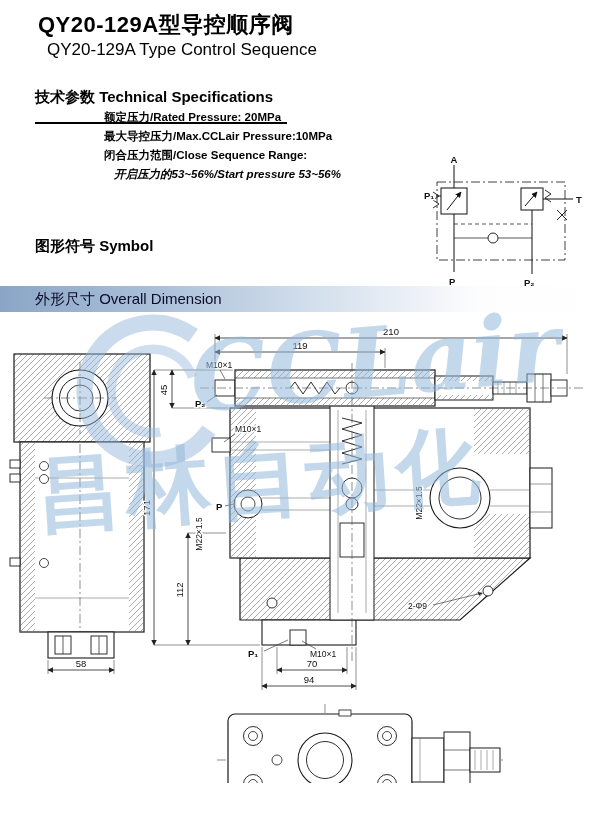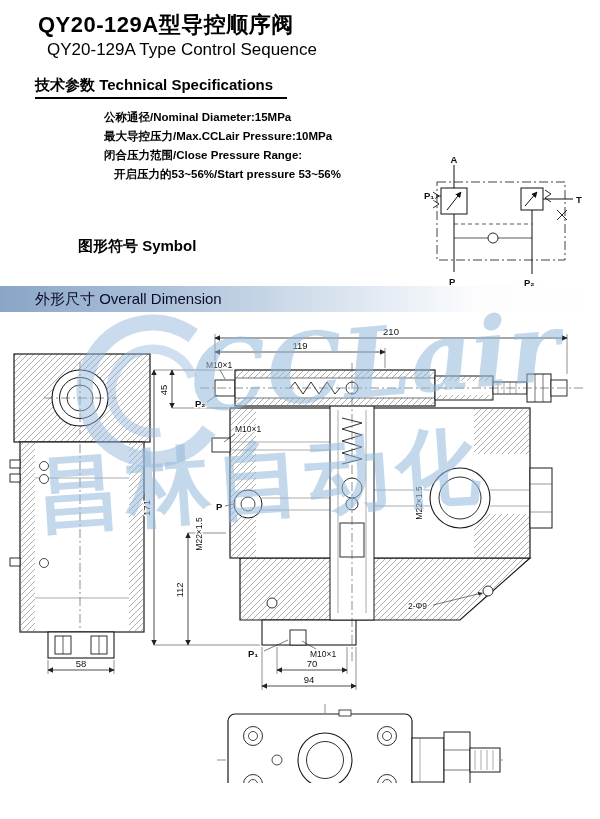--- a/index.html
+++ b/index.html
@@ -4,25 +4,25 @@
 <style>
   * { margin:0; padding:0; box-sizing:border-box; }
   html,body { width:600px; height:819px; }
   body { font-family:"Liberation Sans","DejaVu Sans",sans-serif; background:#fff; color:#000; }
   .page { position:relative; width:600px; height:783px; overflow:hidden; background:#fff; }
 
   .title { position:absolute; left:38px; top:10px; font-size:22px; font-weight:bold; letter-spacing:.5px; }
   .subtitle { position:absolute; left:47px; top:40px; font-size:17px; }
 
   .sec-heading { position:absolute; font-size:15px; font-weight:bold; }
-  #specs-heading { left:35px; top:76px; border-bottom:2.5px solid #000; padding:0 14px 2px 0; }
-  #symbol-heading { left:35px; top:237px;margin-left:43px; }
+  #specs-heading { left:35px; top:88px; border-bottom:2.5px solid #000; padding:0 14px 15px 0; }
+  #symbol-heading { left:35px; top:237px; }
 
   .specs { position:absolute; left:104px; top:108px; font-size:11.5px; font-weight:bold; line-height:19px; }
-  .spec.indent { padding-left:10px; }
+  .spec.indent { padding-left:10px;font-style:italic; }
 
   .dim-bar { position:absolute; left:0; top:286px; width:600px; height:26px;
     background:linear-gradient(90deg,#8aa6c6 0%,#a9bfd8 25%,#d7e2ee 55%,#fdfdfe 80%,#fff 100%);
     display:flex; align-items:center; }
   .dim-bar span { margin-left:35px; font-size:15px; font-weight:normal; color:#0b0b2a; }
 
   .symbol-svg  { position:absolute; left:423px; top:152px; }
   .front-svg   { position:absolute; left:10px;  top:348px; }
   .section-svg { position:absolute; left:140px; top:318px; }
   .plan-svg    { position:absolute; left:215px; top:698px; }
@@ -47,23 +47,23 @@
 <body>
 
 <div class="page">
 
   <h1 class="title">QY20-129A型导控顺序阀</h1>
   <div class="subtitle">QY20-129A Type Control Sequence</div>
 
   <h2 class="sec-heading" id="specs-heading">技术参数 Technical Specifications</h2>
 
   <div class="specs">
-    <div class="spec">公称通径/Nominal Diameter:15MPa</div>
+    <div class="spec">额定压力/Rated Pressure: 20MPa</div>
     <div class="spec">最大导控压力/Max.CCLair Pressure:10MPa</div>
-    <div class="spec">闭合压力范围/Close Pressure Range:</div>
+    <div class="spec">闭合压力范围/Close Sequence Range:</div>
     <div class="spec indent">开启压力的53~56%/Start pressure 53~56%</div>
   </div>
 
   <h2 class="sec-heading" id="symbol-heading">图形符号 Symbol</h2>
 
   <svg class="symbol-svg" width="175" height="140" viewBox="0 0 175 140">
     <defs>
       <marker id="aY" viewBox="0 0 10 10" refX="9" refY="5" markerWidth="6" markerHeight="6" orient="auto-start-reverse">
         <path d="M0,0L10,5L0,10z" fill="#111"></path>
       </marker>

